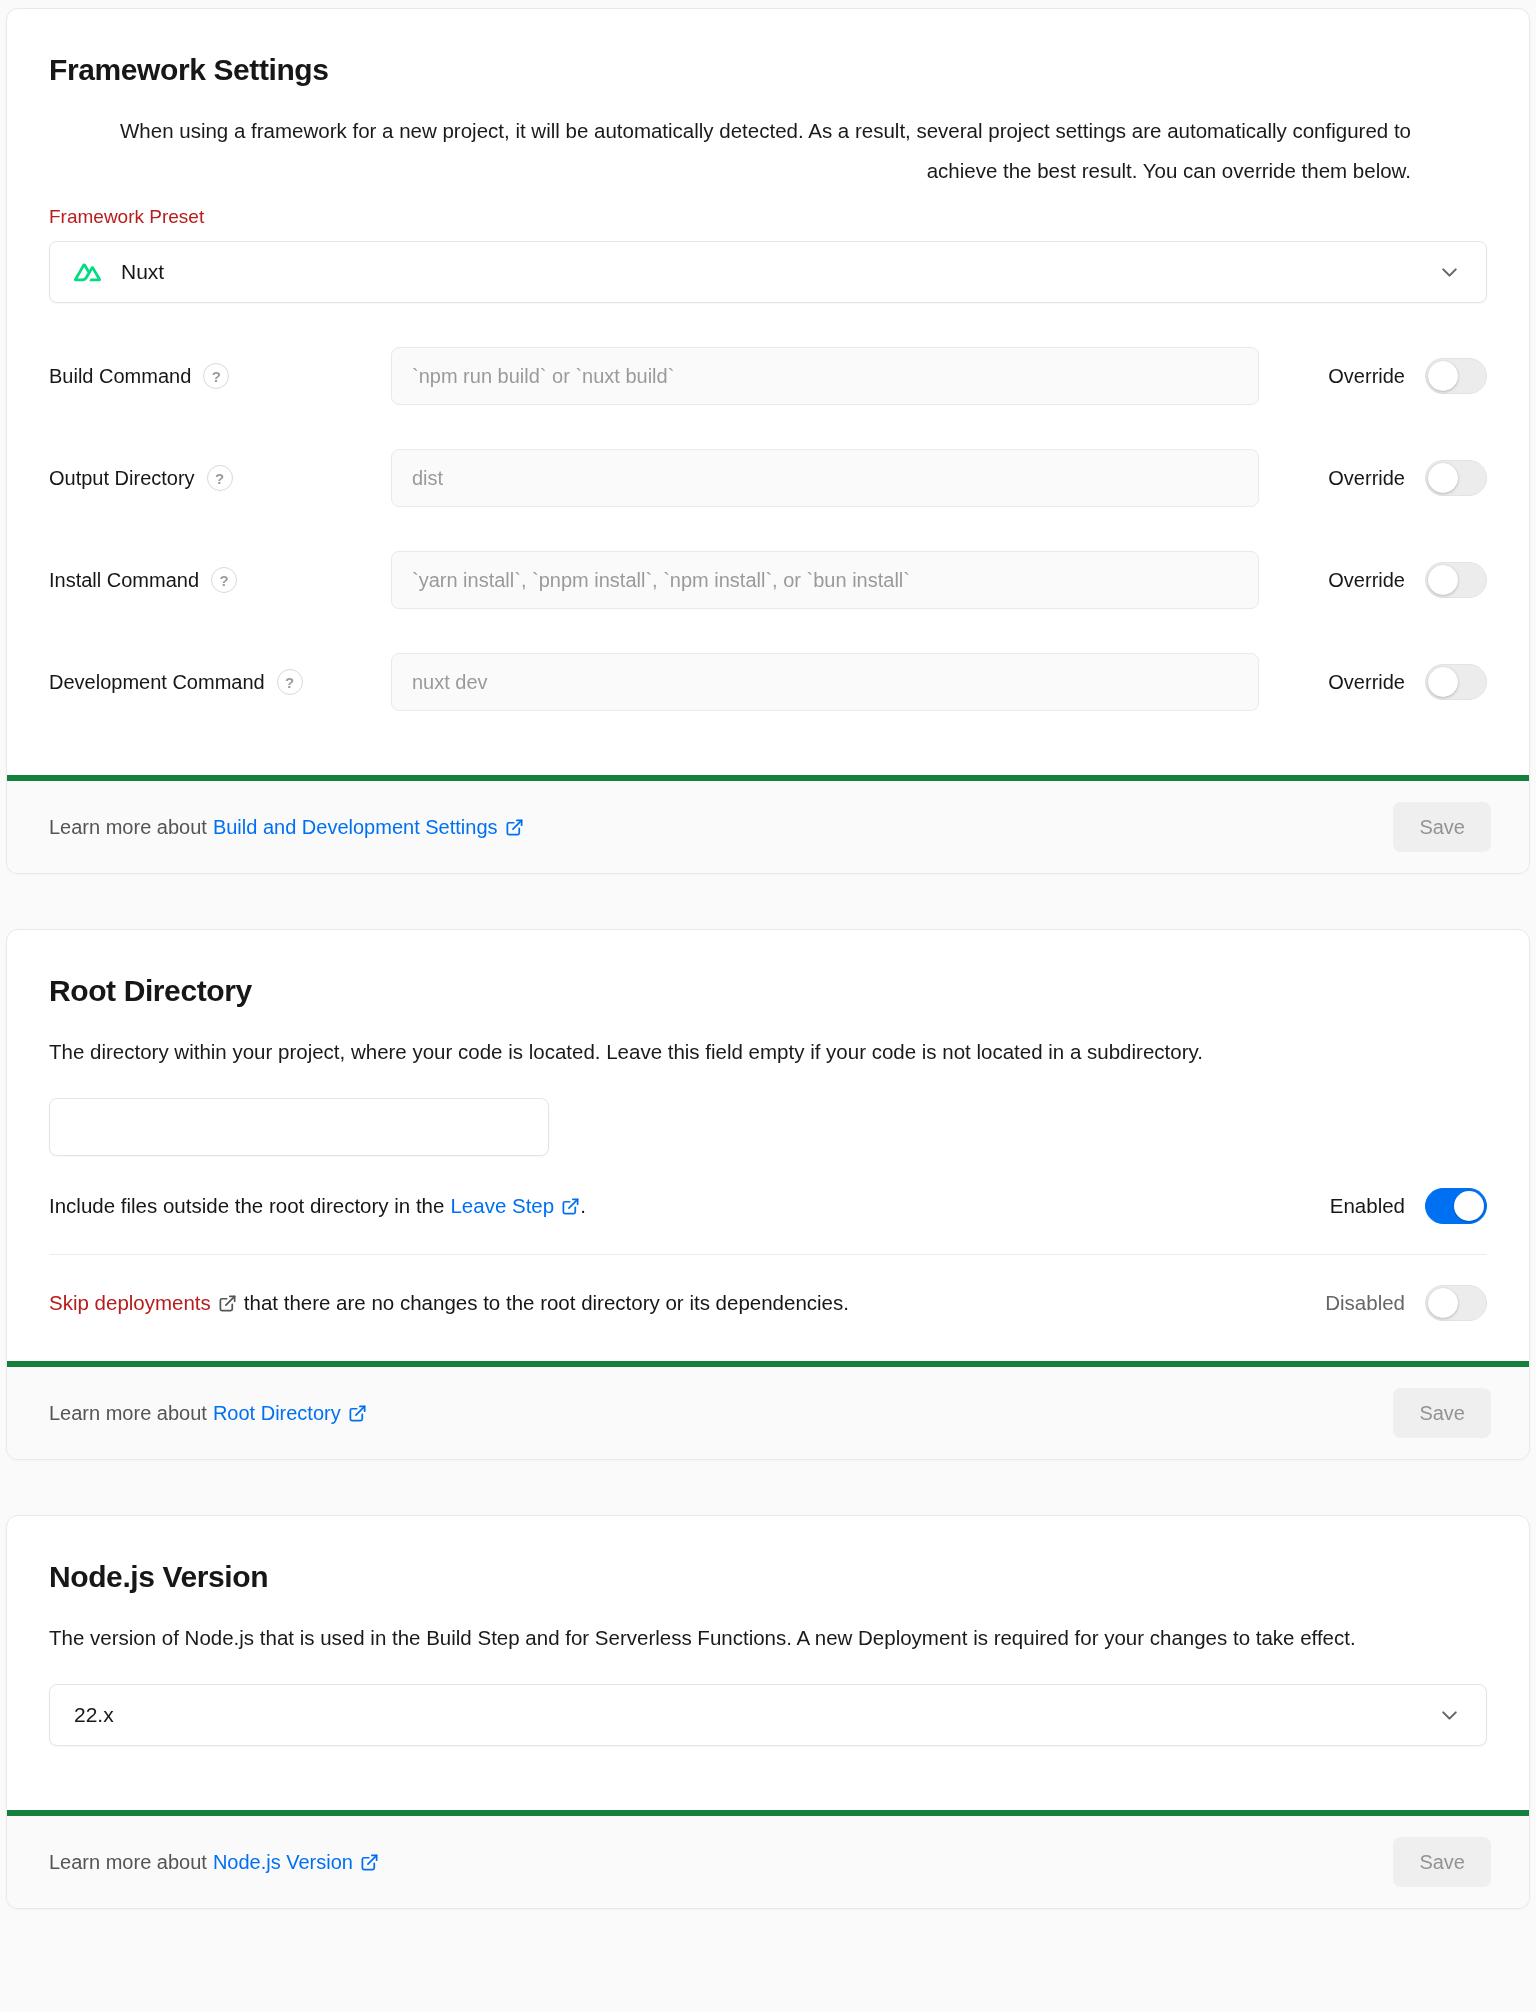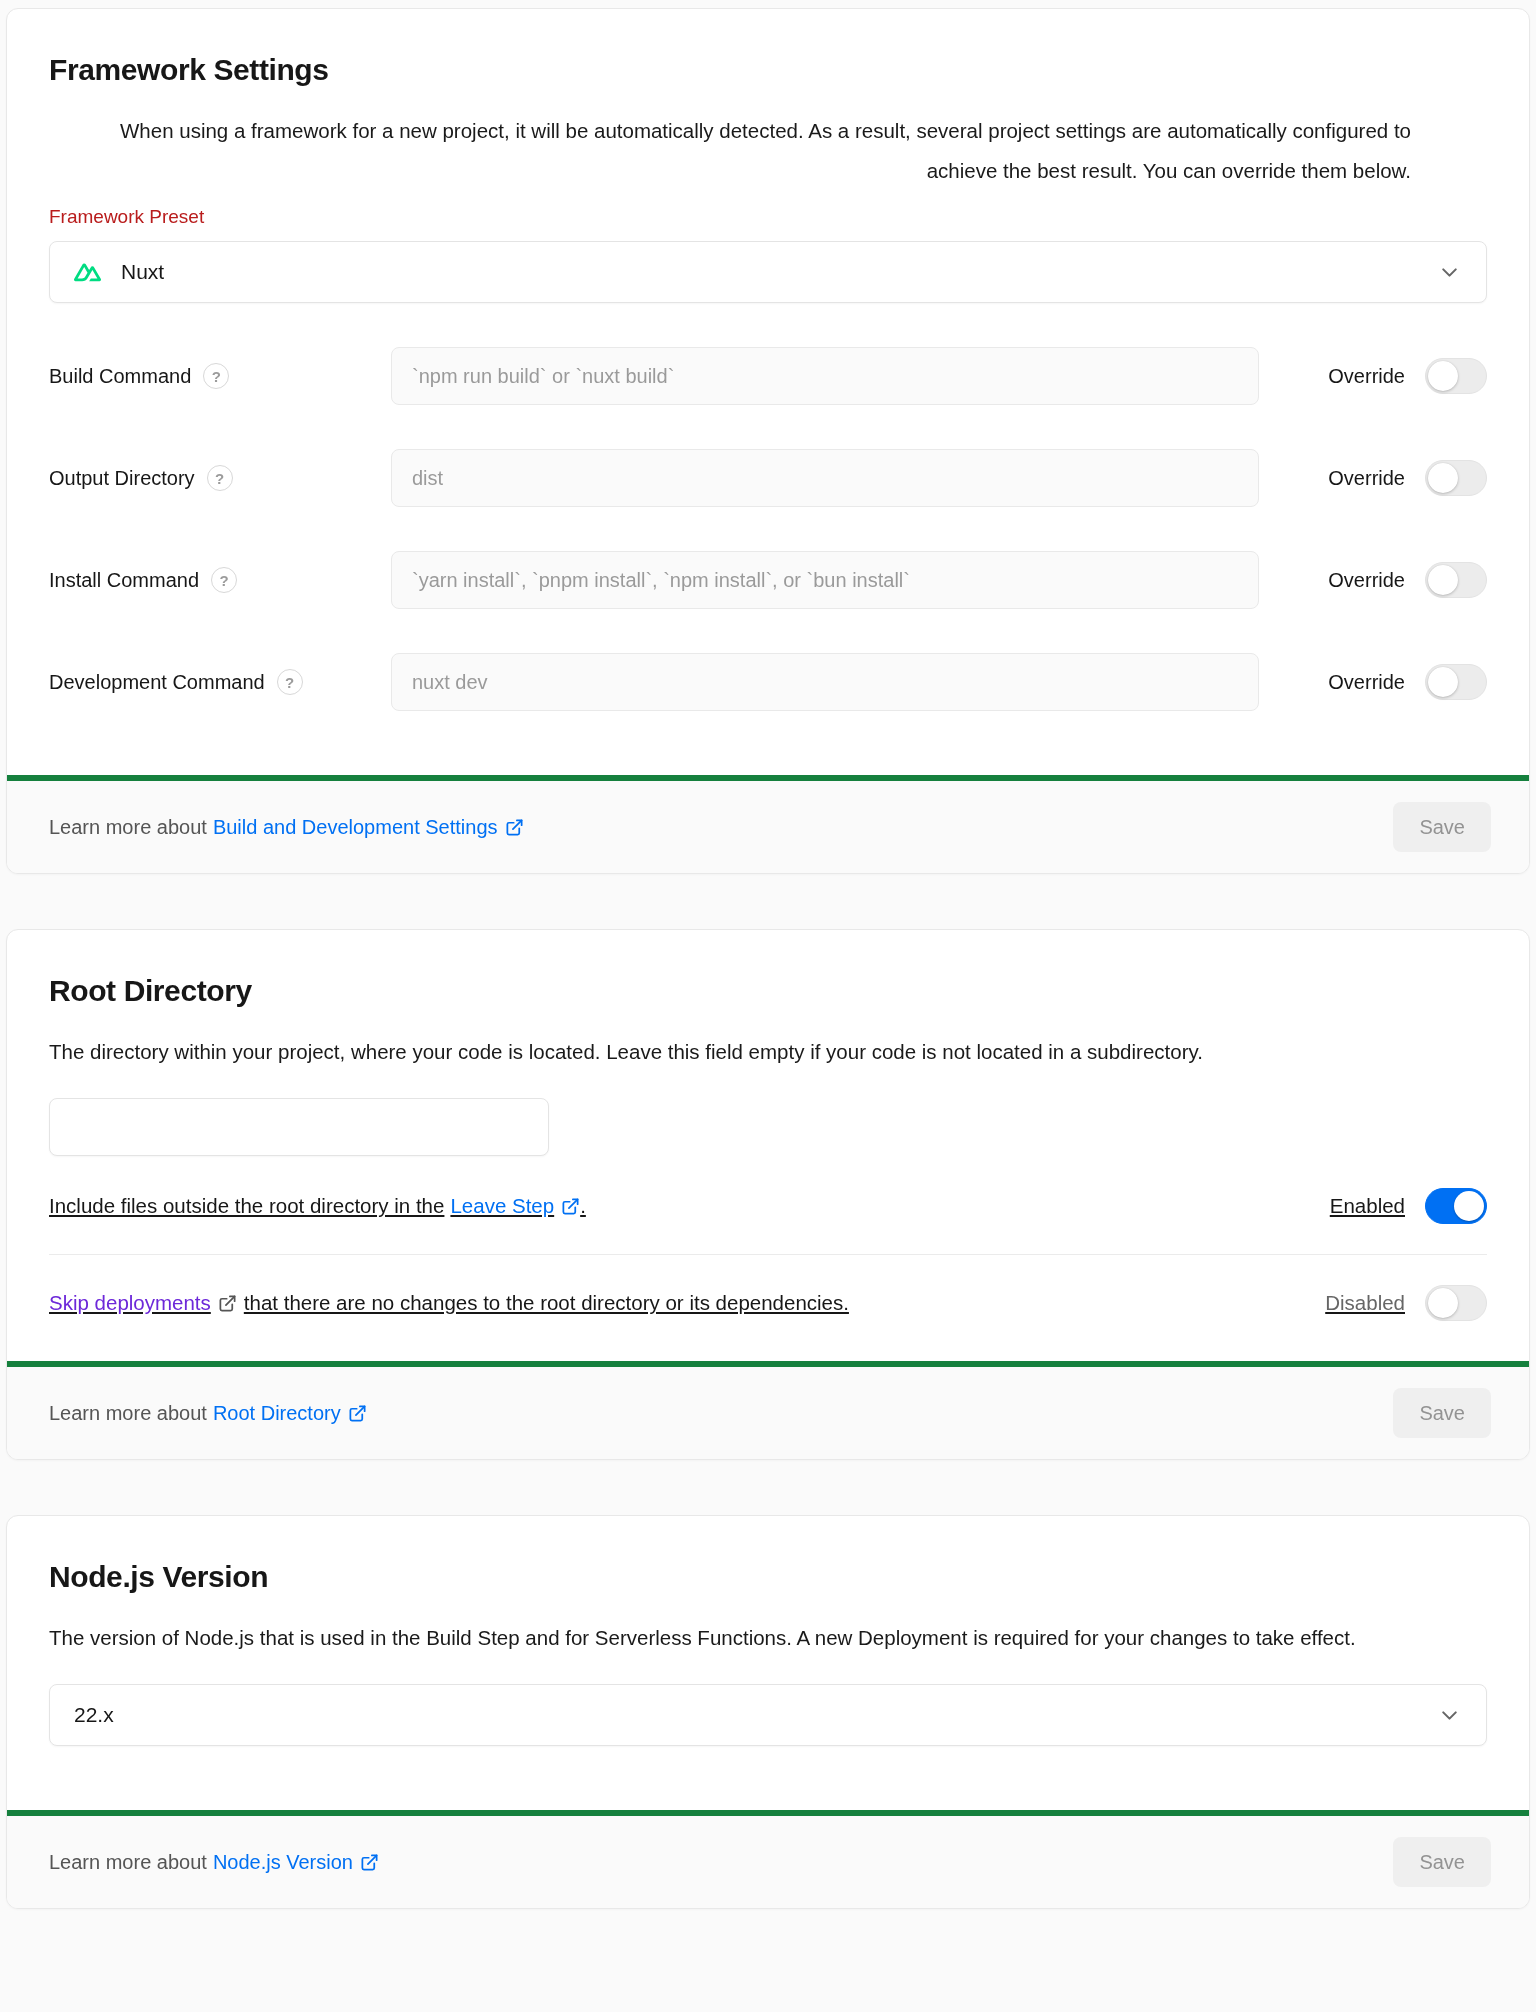--- a/index.html
+++ b/index.html
@@ -106,28 +106,28 @@
     display: block; margin-top: 26px;
     width: 500px; height: 58px;
     background: #fff; border: 1px solid #e4e4e4; border-radius: 8px;
     padding: 0 20px; font-size: 20px; color: #171717;
     box-shadow: 0 1px 2px rgba(0,0,0,0.04);
     outline: none;
     font-family: "Liberation Sans", sans-serif;
   }
   .inline-row {
     display: flex; align-items: center; justify-content: space-between;
-    margin-top: 32px; font-size: 20.5px; color: #171717; text-decoration: underline;
+    margin-top: 32px; font-size: 20.5px; color: #171717;
   }
   .inline-row .left { display: flex; align-items: center; flex-wrap: nowrap; }
   .inline-row .left .link { margin-left: 6px; }
   .status-group { display: flex; align-items: center; gap: 20px; }
   .divider { height: 1px; background: #ebebeb; margin-top: 30px; }
   .skip-row { margin-top: 0; padding: 30px 0 4px 0; }
-  .muted-link { color: #6d28d9; cursor: pointer; display: inline-flex; align-items: center; }
+  .muted-link { color: #b91c1c; cursor: pointer; display: inline-flex; align-items: center; }
   .muted-link .ext-icon { color: #555; }
   .skip-text { margin-left: 7px; }
   .status-disabled { color: #666666; margin-left: 38px; }
   .root-bottom-pad { height: 36px; }
 </style>
 </head>
 <body>
 
 <svg width="0" height="0" style="position:absolute">
   <defs>

